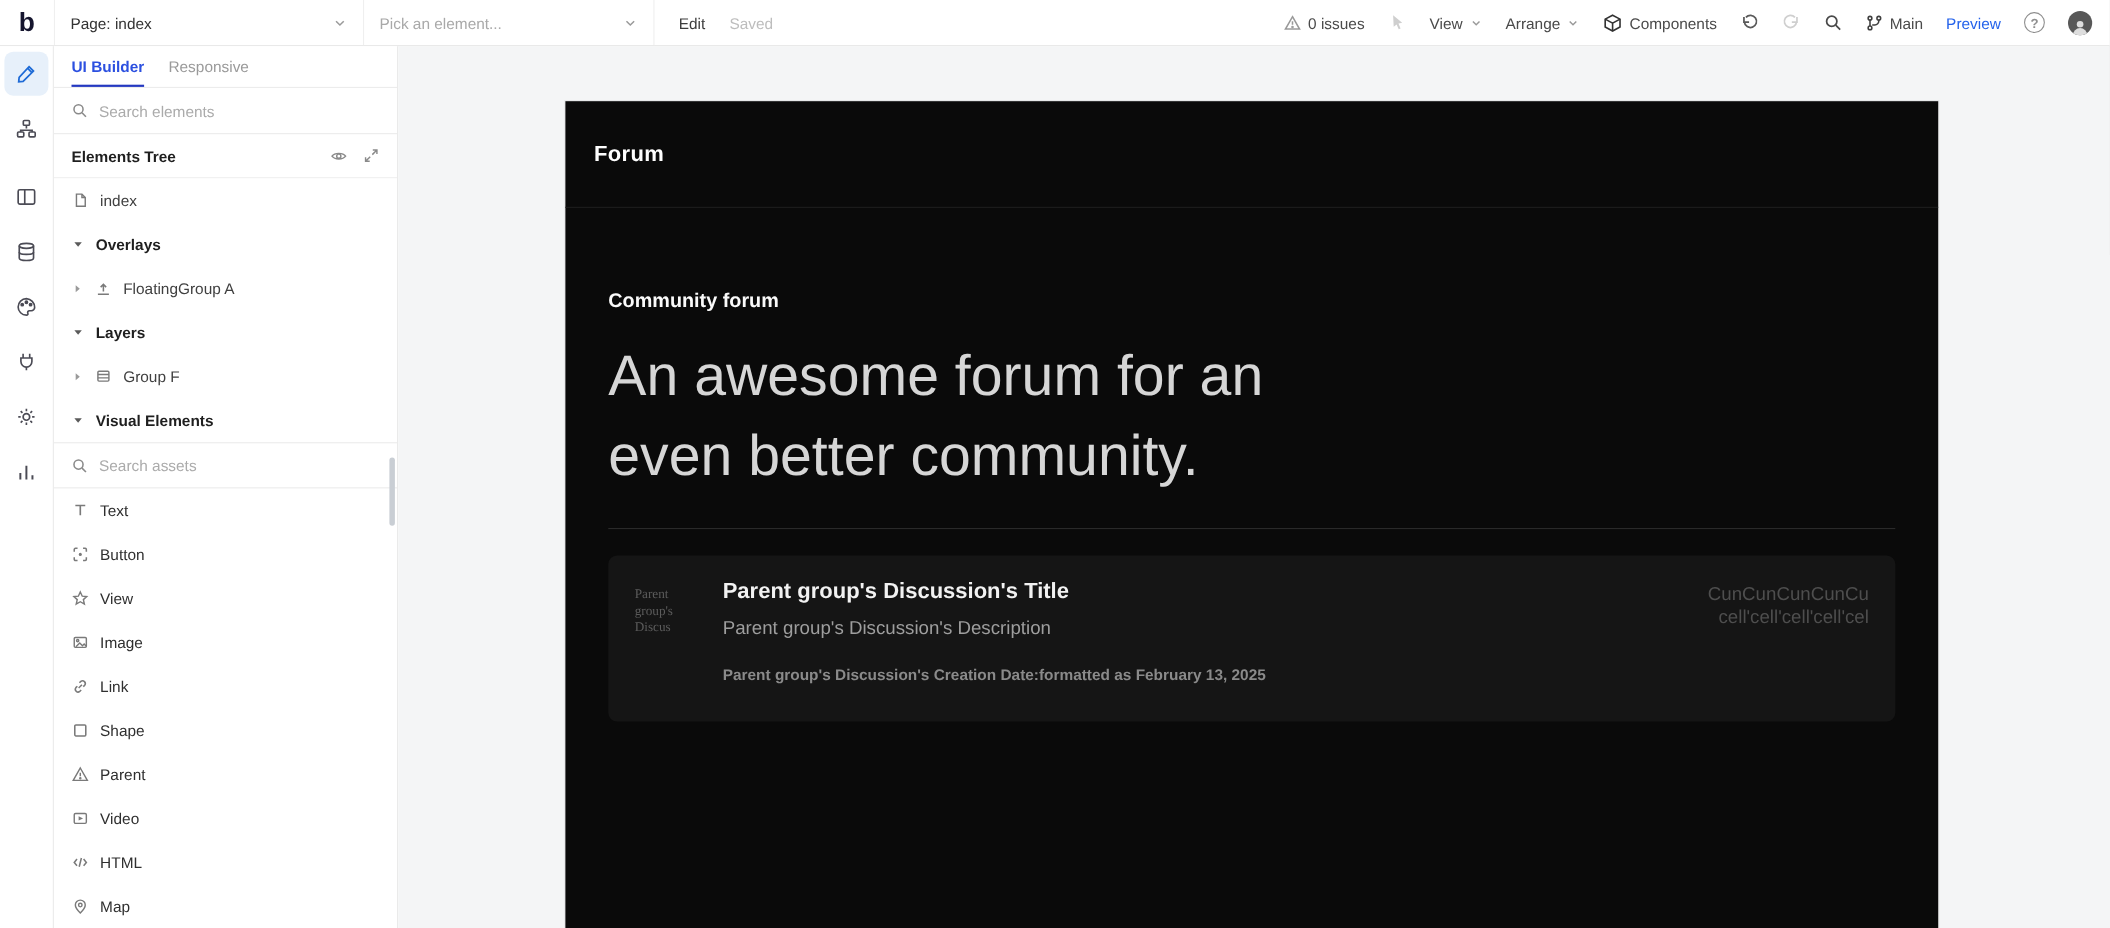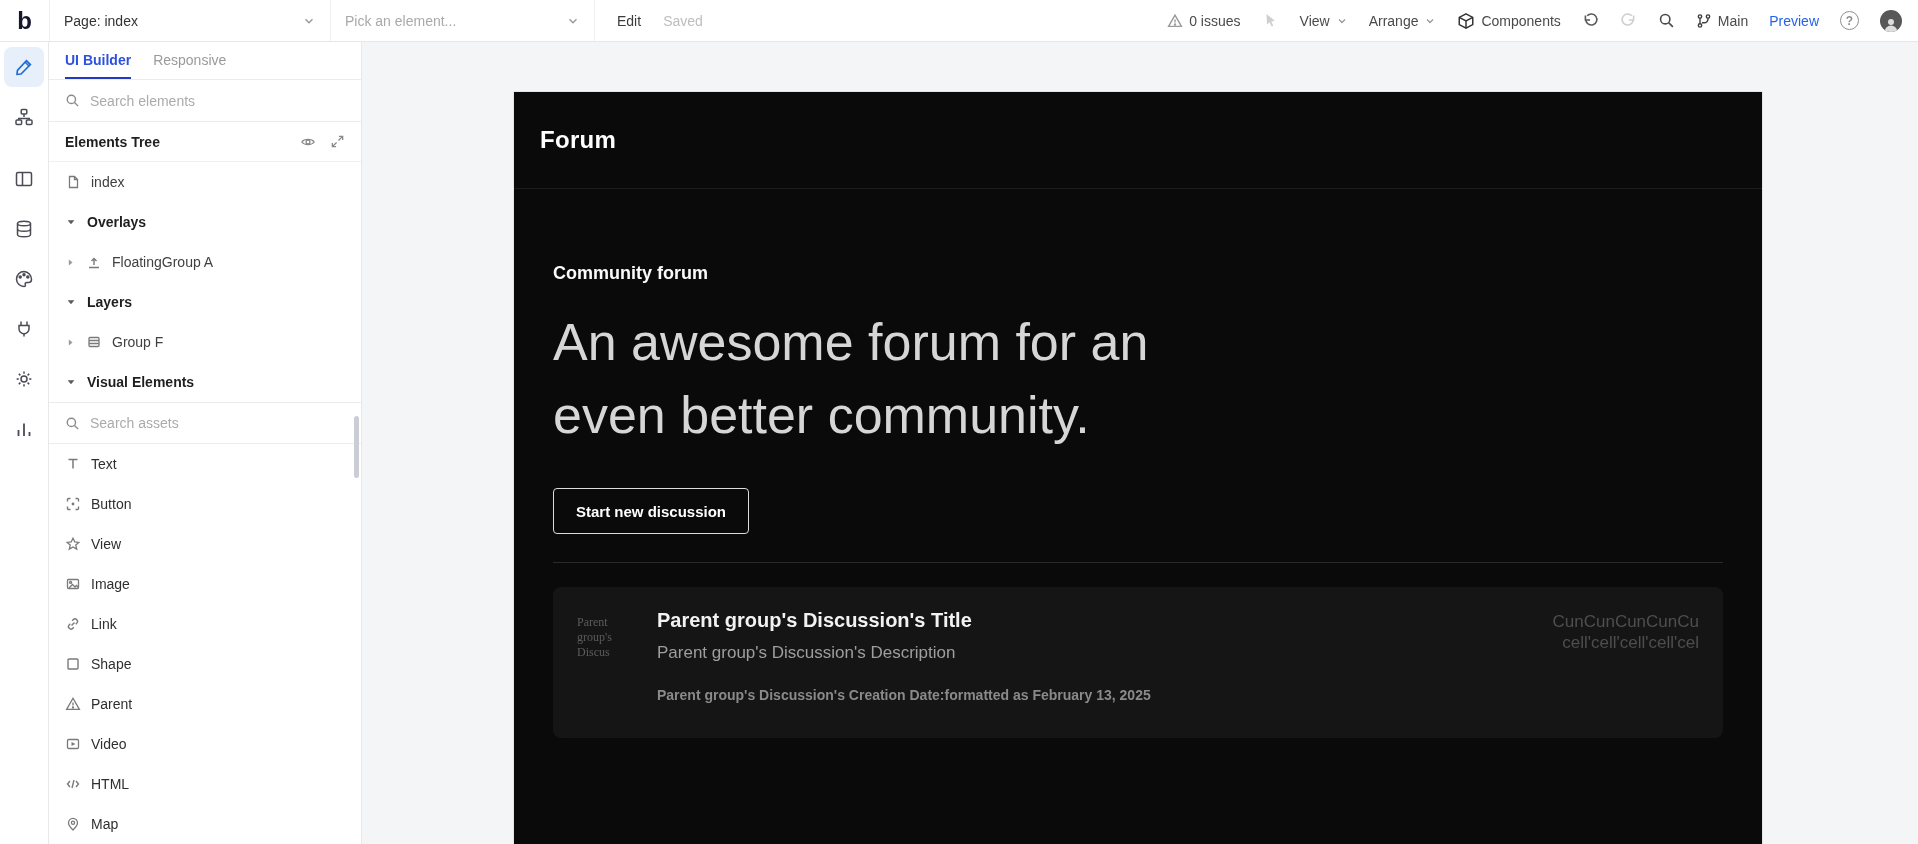--- a/index.html
+++ b/index.html
@@ -68,21 +68,21 @@
   .vrow .plabel { color:#2f2f2f; }
   .panel-scroll { position:absolute; right:2px; top:374px; width:5px; height:62px;
     background:#c9ced4; border-radius:3px; }
 
   
   .canvas { flex:1; background:#f4f5f6; position:relative; overflow:hidden; }
   .page { position:absolute; left:152px; top:50px; width:1248px; height:752px;
     background:#0a0a0a; box-shadow:0 0 0 1px rgba(0,0,0,0.06); color:#fff; }
   .page-header { height:97px; display:flex; align-items:center; padding-left:26px;
     border-bottom:1px solid #1d1d1d; }
-  .page-header .title { font-size:24px; font-weight:700; letter-spacing:.3px; color:#fefefe; }
+  .page-header .title { font-size:20px; font-weight:700; letter-spacing:.3px; color:#fefefe; }
   .hero { padding:74px 39px 0 39px; }
   .kicker { font-size:18px; font-weight:700; color:#fafafa; margin-bottom:22px; }
   .heading { font-size:52px; line-height:73px; font-weight:400; color:#d6d6d6; max-width:680px; }
   .cta { margin-top:36px; height:46px; padding:0 22px; background:transparent;
     border:1px solid #dcdcdc; border-radius:4px; color:#fff; font-size:15px; font-weight:700;
     font-family:"Liberation Sans", sans-serif; cursor:pointer; display:inline-flex; align-items:center; }
   .divider { margin:28px 39px 0 39px; border-top:1px solid #2a2a2a; }
   .card { margin:24px 39px 0 39px; height:151px; background:#151515; border-radius:8px;
     padding:20px 24px; display:flex; align-items:flex-start; }
   .thumb { width:64px; flex:0 0 64px; overflow:hidden; font-size:12px; line-height:15px;
@@ -431,21 +431,20 @@
     <div class="canvas">
       <div class="page">
 
         <div class="page-header">
           <span class="title">Forum</span>
         </div>
 
         <div class="hero">
           <div class="kicker">Community forum</div>
           <div class="heading">An awesome forum for an even better community.</div>
-          <button class="cta">Start new discussion</button>
         </div>
 
         <div class="divider"></div>
 
         <div class="card">
           <div class="thumb">Parent group's Discus</div>
           <div class="card-main">
             <div class="card-title">Parent group's Discussion's Title</div>
             <div class="card-desc">Parent group's Discussion's Description</div>
             <div class="card-meta">Parent group's Discussion's Creation Date:formatted as February 13, 2025</div>

